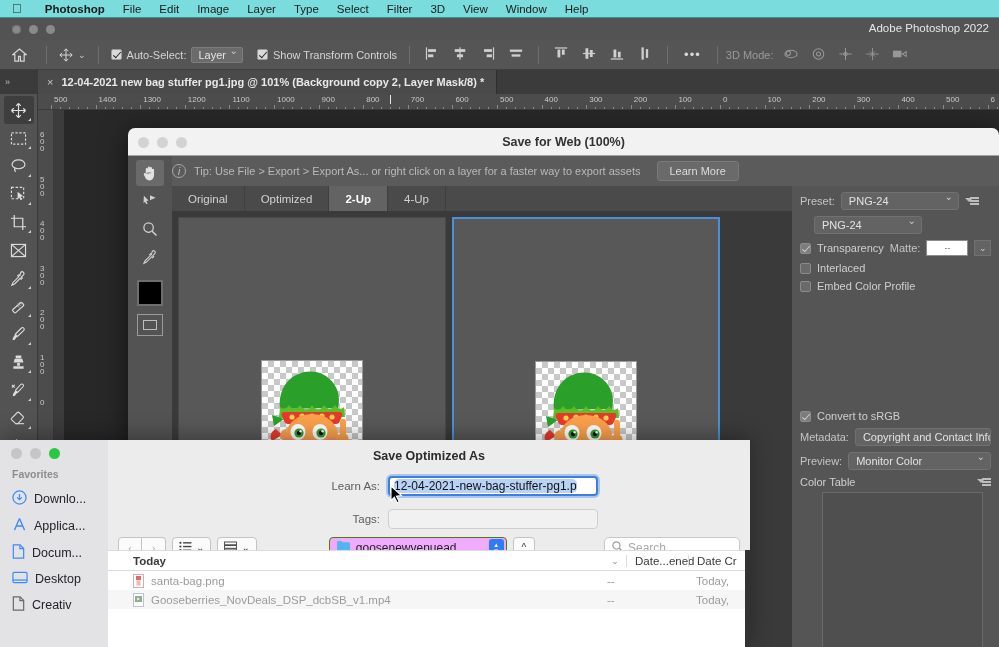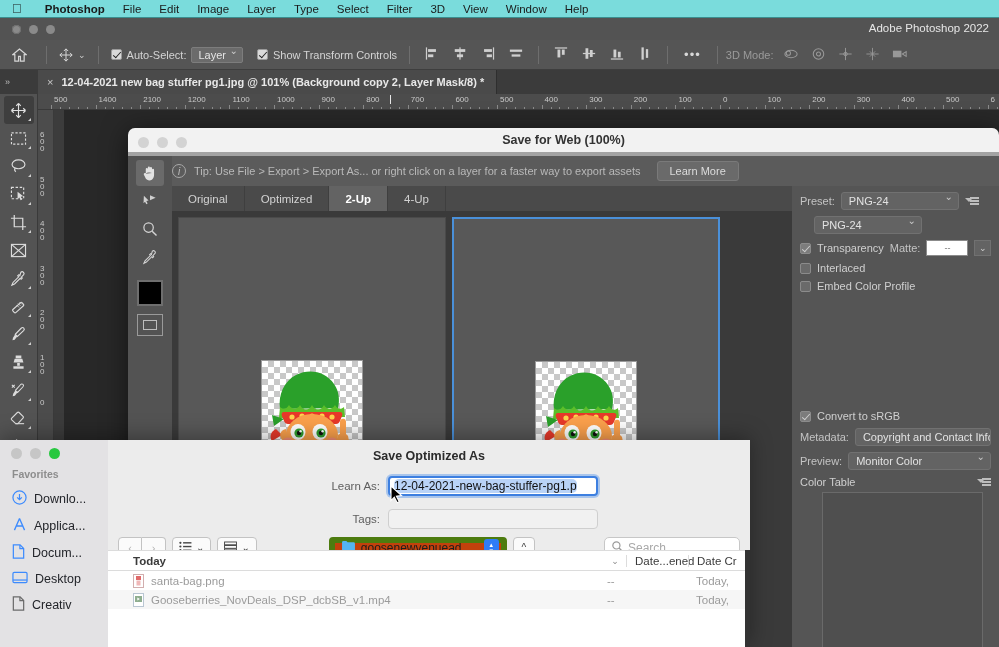--- a/index.html
+++ b/index.html
@@ -110,21 +110,21 @@
   }
 
   
   .sfw {
     position:absolute; left:128px; top:128px; width:871px; height:519px;
     background:#535353; border-radius:7px 7px 0 0;
     box-shadow: 0 4px 26px rgba(0,0,0,.55);
     overflow:hidden;
   }
   .sfw-title {
-    height:28px; background:#f2f2f2; border-bottom:4px solid #a3a3a3;
+    height:28px; background:#f2f2f2; border-bottom:1px solid #a3a3a3;
     display:flex; align-items:center; justify-content:center;
     font-size:12.5px; font-weight:bold; color:#333;
     position:relative;
   }
   .sfw-traffic { position:absolute; left:10px; top:9px; display:flex; gap:8px; }
   .sfw-traffic i { width:11px;height:11px;border-radius:50%;background:#d3d3d3;display:block; }
   .sfw-tipbar {
     height:30px; background:#5b5b5b; display:flex; align-items:center; gap:8px;
     padding-left:44px; font-size:11px; color:#b9b9b9;
   }
@@ -238,21 +238,21 @@
   .f-input .hl { background:#b9d3f7; border-radius:5px; white-space:nowrap; }
   .f-input.tags { background:#f1f1f1; border:1px solid #cfcfcf; }
   .f-navrow { display:flex; align-items:center; gap:6px; padding:8px 10px 0 10px; }
   .navbtn { width:24px;height:21px;border:1px solid #c3c3c3;background:#fbfbfb;
             display:flex;align-items:center;justify-content:center; color:#b0b0b0; font-size:11px; }
   .navbtn.l { border-radius:4px 0 0 4px; }
   .navbtn.r { border-radius:0 4px 4px 0; border-left:none; }
   .segbtn { height:21px; border:1px solid #c3c3c3; background:#fbfbfb; border-radius:4px;
             display:flex; align-items:center; gap:4px; padding:0 6px; color:#3d3d3d; font-size:10px; }
   .pathpop {
-    height:21px; background:#c2410c; border:6px solid #4d7c0f; border-radius:4px;
+    height:21px; background:#f0abfc; border:1px solid #4d7c0f; border-radius:4px;
     display:flex; align-items:center; gap:5px; padding:0 2px 0 6px; font-size:12px; color:#1d1d1d;
     min-width:178px; margin-left:66px;text-align:center;
   }
   .pathpop .stepper { width:15px;height:17px;background:#2f7cf6;border-radius:3px;color:#fff;
                       display:flex;flex-direction:column;align-items:center;justify-content:center;
                       font-size:6px; line-height:6px; margin-left:auto; }
   .upbtn { width:22px;height:21px;border:1px solid #c3c3c3;background:#fbfbfb;border-radius:4px;
            display:flex;align-items:center;justify-content:center;color:#3d3d3d;font-size:10px; }
   .searchbox {
     height:21px; background:#fff; border:1px solid #c7c7c7; border-radius:5px;
@@ -534,21 +534,21 @@
       <div class="mark" style="left: 30.84px; height: 2px;"></div>
       <div class="mark" style="left: 39.76px; height: 2px;"></div>
       <div class="mark" style="left: 48.68px; height: 2px;"></div>
       <div class="mark" style="left: 57.6px;"></div>
       <div class="tick" style="left: 60.6px;">1400</div>
       <div class="mark" style="left: 66.52px; height: 2px;"></div>
       <div class="mark" style="left: 75.44px; height: 2px;"></div>
       <div class="mark" style="left: 84.36px; height: 2px;"></div>
       <div class="mark" style="left: 93.28px; height: 2px;"></div>
       <div class="mark" style="left: 102.2px;"></div>
-      <div class="tick" style="left: 105.2px;">2100</div>
+      <div class="tick" style="left: 105.2px;">1300</div>
       <div class="mark" style="left: 111.12px; height: 2px;"></div>
       <div class="mark" style="left: 120.04px; height: 2px;"></div>
       <div class="mark" style="left: 128.96px; height: 2px;"></div>
       <div class="mark" style="left: 137.88px; height: 2px;"></div>
       <div class="mark" style="left: 146.8px;"></div>
       <div class="tick" style="left: 149.8px;">1200</div>
       <div class="mark" style="left: 155.72px; height: 2px;"></div>
       <div class="mark" style="left: 164.64px; height: 2px;"></div>
       <div class="mark" style="left: 173.56px; height: 2px;"></div>
       <div class="mark" style="left: 182.48px; height: 2px;"></div>

